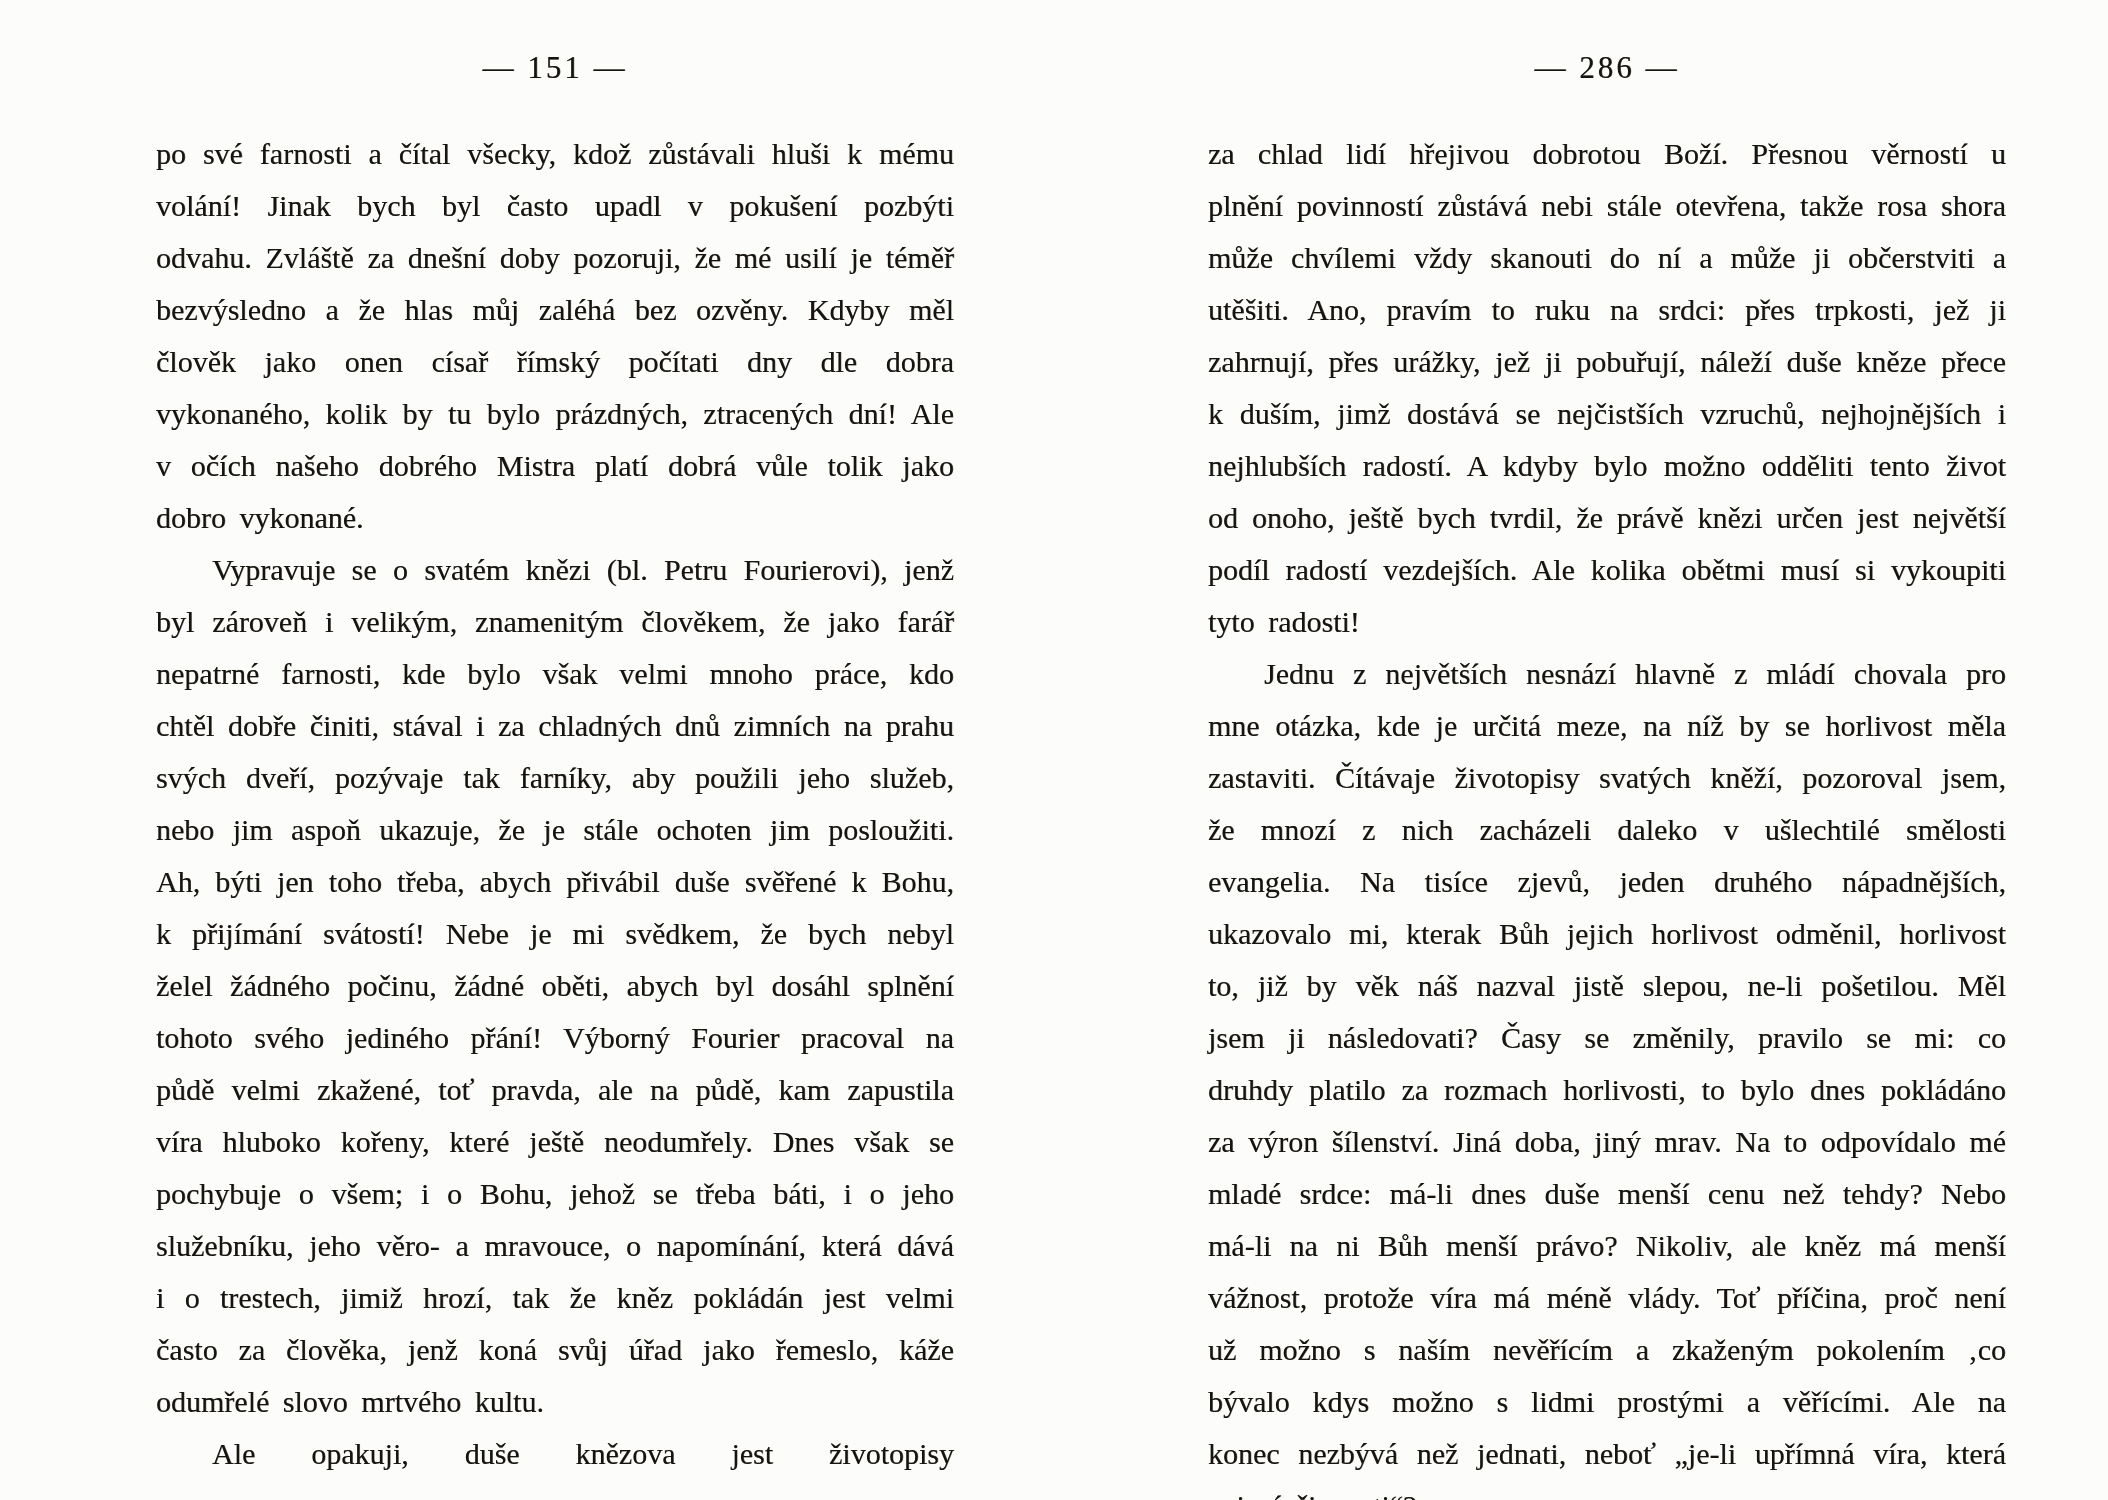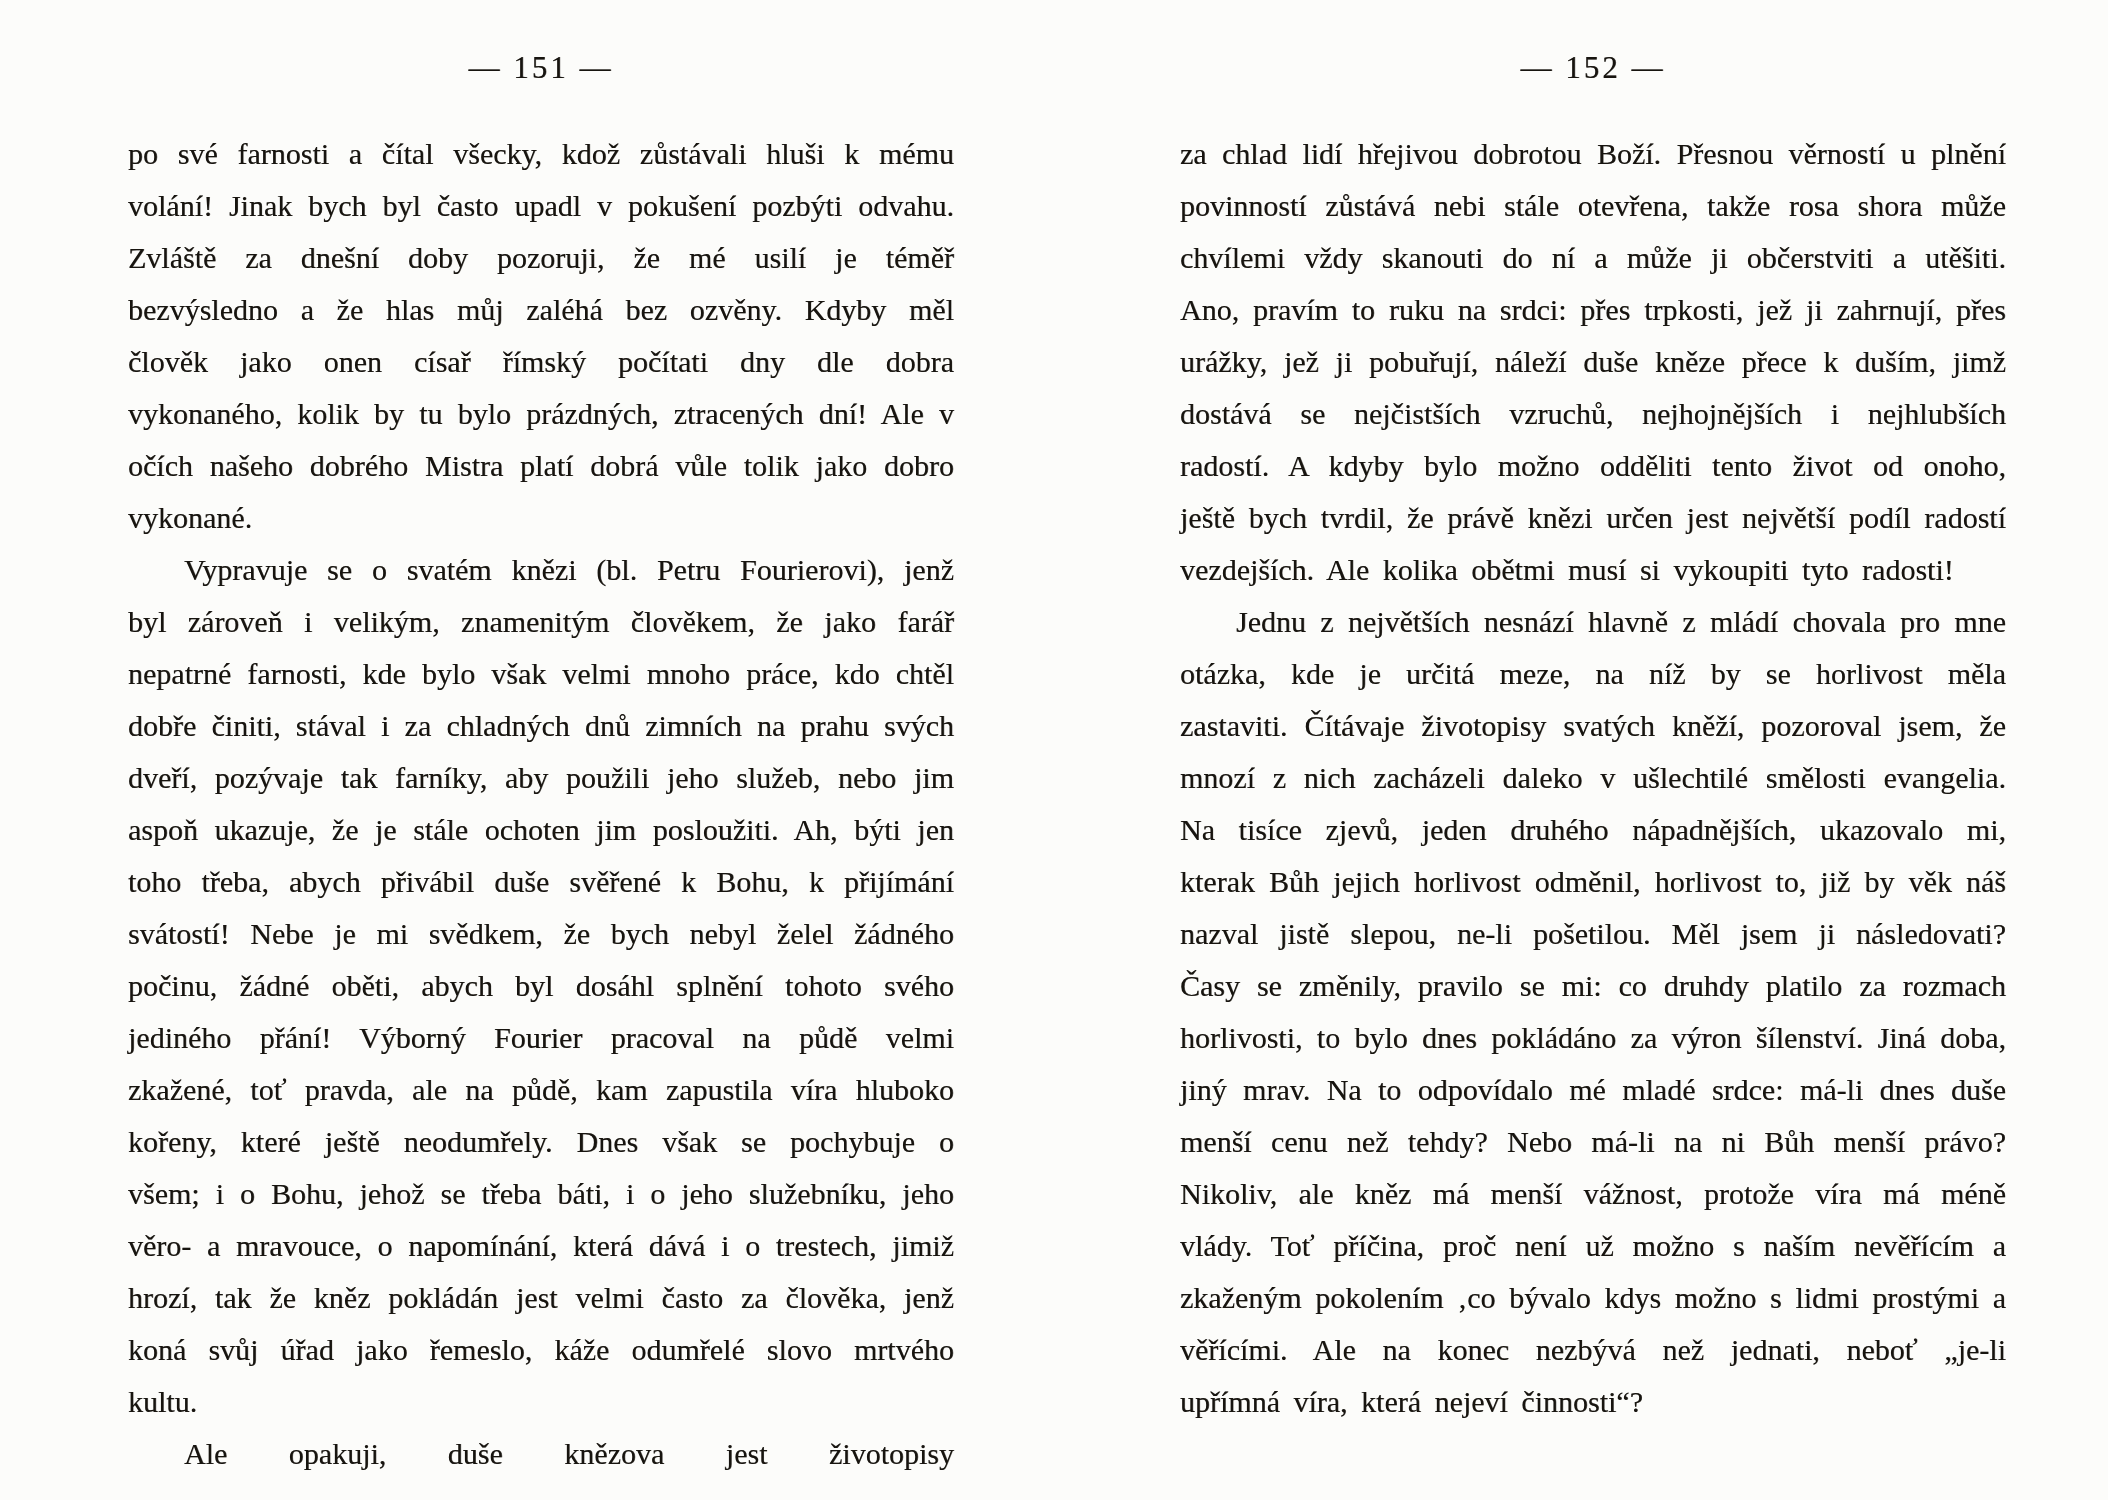--- a/index.html
+++ b/index.html
@@ -16,20 +16,21 @@
   }
   .spread {
     display: flex;
     width: 100%;
     height: 100%;
   }
   .page {
     box-sizing: border-box;
     width: 1054px;
     padding-top: 50px;
+    margin-left: 28px;
   }
   .page-left {
     padding-left: 128px;
     padding-right: 100px;
   }
   .page-right {
     padding-left: 126px;
     padding-right: 102px;
   }
   .page-number {
@@ -64,20 +65,20 @@
   <div class="page page-left">
     <div class="page-number">— 151 —</div>
     <div class="page-body">
       <p class="para">po své farnosti a čítal všecky, kdož zůstávali hluši k mému volání! Jinak bych byl často upadl v pokušení pozbýti odvahu. Zvláště za dnešní doby pozoruji, že mé usilí je téměř bezvýsledno a že hlas můj zaléhá bez ozvěny. Kdyby měl člověk jako onen císař římský počítati dny dle dobra vykonaného, kolik by tu bylo prázdných, ztracených dní! Ale v očích našeho dobrého Mistra platí dobrá vůle tolik jako dobro vykonané.</p>
       <p class="para indent">Vypravuje se o svatém knězi (bl. Petru Fourierovi), jenž byl zároveň i velikým, znamenitým člověkem, že jako farář nepatrné farnosti, kde bylo však velmi mnoho práce, kdo chtěl dobře činiti, stával i za chladných dnů zimních na prahu svých dveří, pozývaje tak farníky, aby použili jeho služeb, nebo jim aspoň ukazuje, že je stále ochoten jim posloužiti. Ah, býti jen toho třeba, abych přivábil duše svěřené k Bohu, k přijímání svátostí! Nebe je mi svědkem, že bych nebyl želel žádného počinu, žádné oběti, abych byl dosáhl splnění tohoto svého jediného přání! Výborný Fourier pracoval na půdě velmi zkažené, toť pravda, ale na půdě, kam zapustila víra hluboko kořeny, které ještě neodumřely. Dnes však se pochybuje o všem; i o Bohu, jehož se třeba báti, i o jeho služebníku, jeho věro- a mravouce, o napomínání, která dává i o trestech, jimiž hrozí, tak že kněz pokládán jest velmi často za člověka, jenž koná svůj úřad jako řemeslo, káže odumřelé slovo mrtvého kultu.</p>
       <p class="para indent justify-last">Ale opakuji, duše knězova jest životopisy</p>
     </div>
   </div>
 
   <div class="page page-right">
-    <div class="page-number">— 152 —</div>
+    <div class="page-number">— 286 —</div>
     <div class="page-body">
       <p class="para">za chlad lidí hřejivou dobrotou Boží. Přesnou věrností u plnění povinností zůstává nebi stále otevřena, takže rosa shora může chvílemi vždy skanouti do ní a může ji občerstviti a utěšiti. Ano, pravím to ruku na srdci: přes trpkosti, jež ji zahrnují, přes urážky, jež ji pobuřují, náleží duše kněze přece k duším, jimž dostává se nejčistších vzruchů, nejhojnějších i nejhlubších radostí. A kdyby bylo možno odděliti tento život od onoho, ještě bych tvrdil, že právě knězi určen jest největší podíl radostí vezdejších. Ale kolika obětmi musí si vykoupiti tyto radosti!</p>
       <p class="para indent">Jednu z největších nesnází hlavně z mládí chovala pro mne otázka, kde je určitá meze, na níž by se horlivost měla zastaviti. Čítávaje životopisy svatých kněží, pozoroval jsem, že mnozí z nich zacházeli daleko v ušlechtilé smělosti evangelia. Na tisíce zjevů, jeden druhého nápadnějších, ukazovalo mi, kterak Bůh jejich horlivost odměnil, horlivost to, již by věk náš nazval jistě slepou, ne-li pošetilou. Měl jsem ji následovati? Časy se změnily, pravilo se mi: co druhdy platilo za rozmach horlivosti, to bylo dnes pokládáno za výron šílenství. Jiná doba, jiný mrav. Na to odpovídalo mé mladé srdce: má-li dnes duše menší cenu než tehdy? Nebo má-li na ni Bůh menší právo? Nikoliv, ale kněz má menší vážnost, protože víra má méně vlády. Toť příčina, proč není už možno s naším nevěřícím a zkaženým pokolením ‚co bývalo kdys možno s lidmi prostými a věřícími. Ale na konec nezbývá než jednati, neboť „je-li upřímná víra, která nejeví činnosti“?</p>
     </div>
   </div>
 
 </div>
 
 </body></html>

